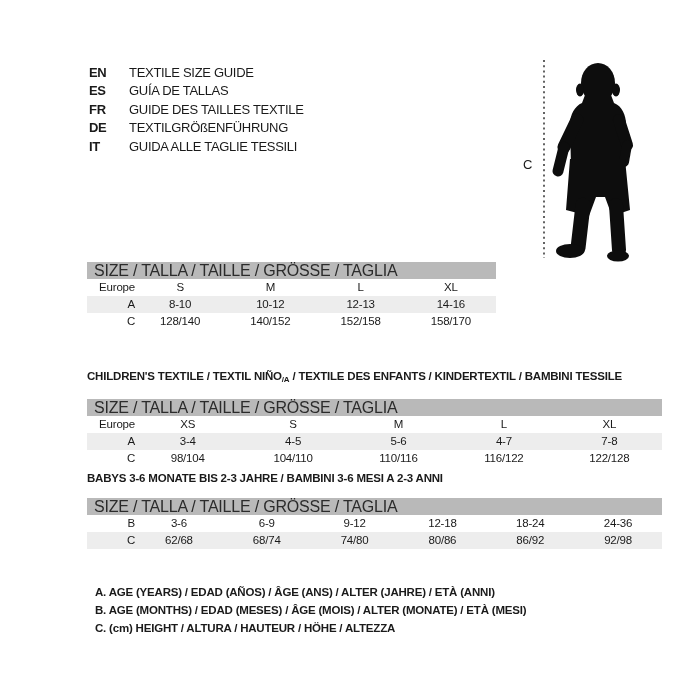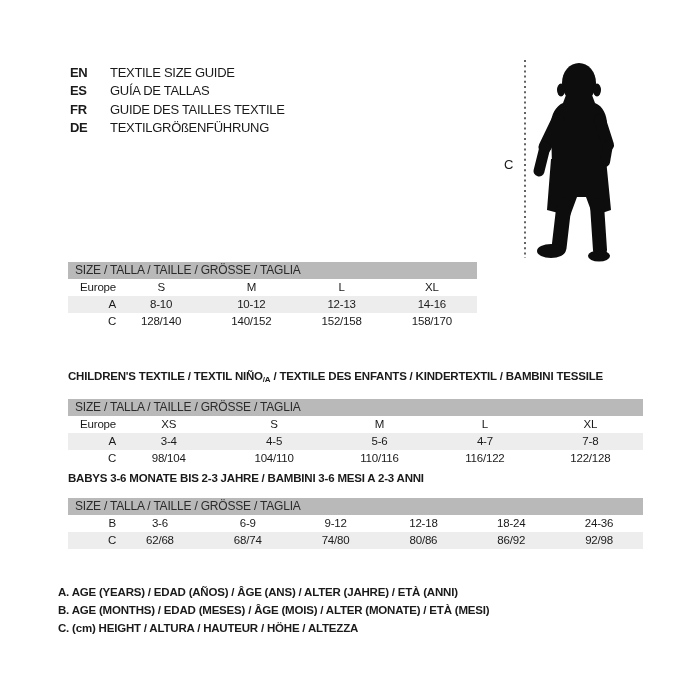--- a/index.html
+++ b/index.html
@@ -1,21 +1,21 @@
 <!DOCTYPE html>
 <html style="--table-header-bg: #b9b9b9; --row-alt-bg: #ededed; --silhouette: #0d0d0d;"><head>
 <meta charset="utf-8">
 <style>
   html,body{margin:0;padding:0;}
   body{
     width:700px;height:700px;background:#ffffff;position:relative;overflow:hidden;
     font-family:"Liberation Sans",sans-serif;color:#1a1a1a;
     -webkit-font-smoothing:antialiased;
   }
-  .abs{position:absolute;}
+  .abs{position:absolute;margin-left:19px;}
 
   
   .lang-block{left:70px;top:64px;}
   .lang-row{display:flex;height:18.4px;line-height:18.4px;}
   .lang-code{width:40px;font-weight:bold;font-size:13px;letter-spacing:-0.3px;}
   .lang-label{font-weight:normal;font-size:13px;letter-spacing:-0.3px;}
 
   
   .figure-wrap{left:495px;top:45px;width:165px;height:225px;}
   .sil{fill:var(--silhouette,#0d0d0d);}
@@ -23,29 +23,29 @@
   .marker-line{stroke:#3c3c3c;stroke-width:1.6;stroke-dasharray:2 3.2;fill:none;}
   .marker-text{font-family:"Liberation Sans",sans-serif;font-size:13px;fill:#1a1a1a;}
 
   
   .size-section{left:68px;}
   .section-title{font-weight:bold;font-size:11.5px;letter-spacing:-0.2px;line-height:15px;margin-bottom:12px;white-space:nowrap;}
   .section-title sub{font-size:8px;vertical-align:-2px;}
   .stable{width:100%;}
   .thead{
     height:17px;line-height:17px;background:var(--table-header-bg,#b9b9b9);
-    padding-left:7px;font-size:12px;color:#2b2b2b;letter-spacing:-0.2px;
+    padding-left:7px;font-size:16px;color:#2b2b2b;letter-spacing:-0.2px;
   }
   .trow{display:flex;height:17px;line-height:17px;font-size:11.5px;letter-spacing:-0.2px;}
   .trow.alt{background:var(--row-alt-bg,#ededed);}
   .tlabel{width:48px;padding-left:2px;box-sizing:border-box;text-align:right;}
   .tcell{flex:1;text-align:center;}
 
   
-  .legend{left:58px;top:583px;}
+  .legend{left:76px;top:583px;}
   .legend-line{font-weight:bold;font-size:11.5px;letter-spacing:-0.2px;line-height:18px;white-space:nowrap;}
 </style>
 </head>
 <body>
 
 <div class="abs lang-block">
   <div class="lang-row">
     <span class="lang-code">EN</span>
     <span class="lang-label">TEXTILE SIZE GUIDE</span>
   </div>
@@ -53,20 +53,24 @@
     <span class="lang-code">ES</span>
     <span class="lang-label">GUÍA DE TALLAS</span>
   </div>
   <div class="lang-row">
     <span class="lang-code">FR</span>
     <span class="lang-label">GUIDE DES TAILLES TEXTILE</span>
   </div>
   <div class="lang-row">
     <span class="lang-code">DE</span>
     <span class="lang-label">TEXTILGRÖßENFÜHRUNG</span>
+  </div>
+  <div class="lang-row">
+    <span class="lang-code">IT</span>
+    <span class="lang-label">GUIDA ALLE TAGLIE TESSILI</span>
   </div>
 </div>
 
 <div class="abs figure-wrap">
   <svg width="165" height="225" viewBox="0 0 165 225">
 
     <line class="marker-line" x1="30" y1="15" x2="30" y2="213"></line>
 
     <text class="marker-text" x="9" y="124">C</text>
 

